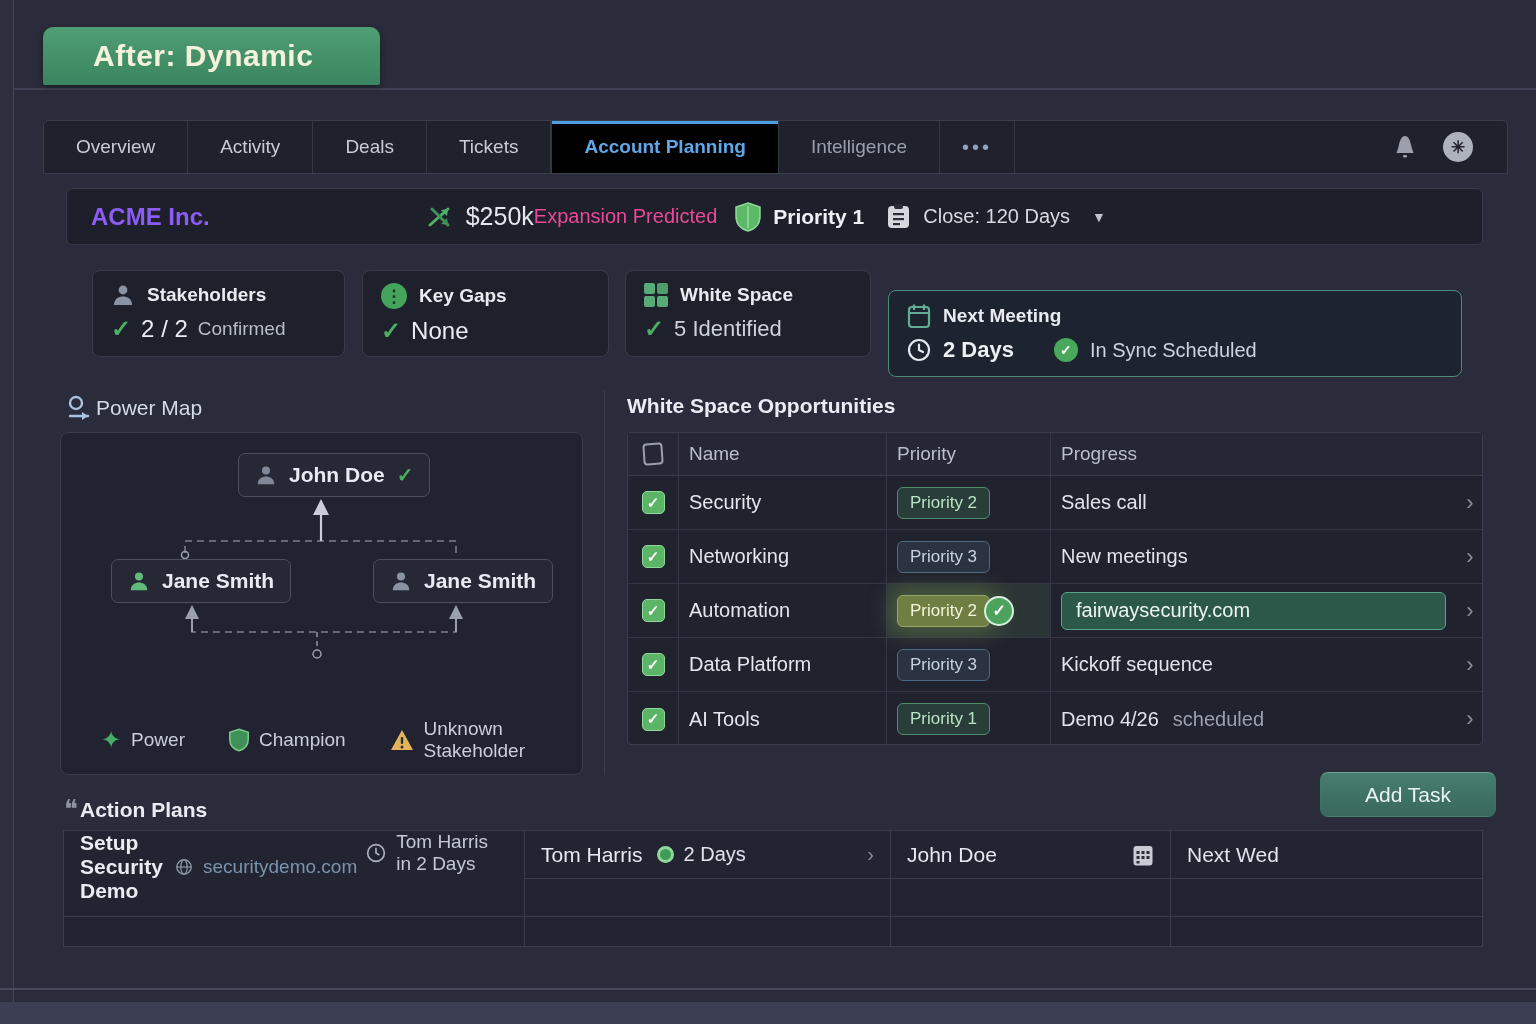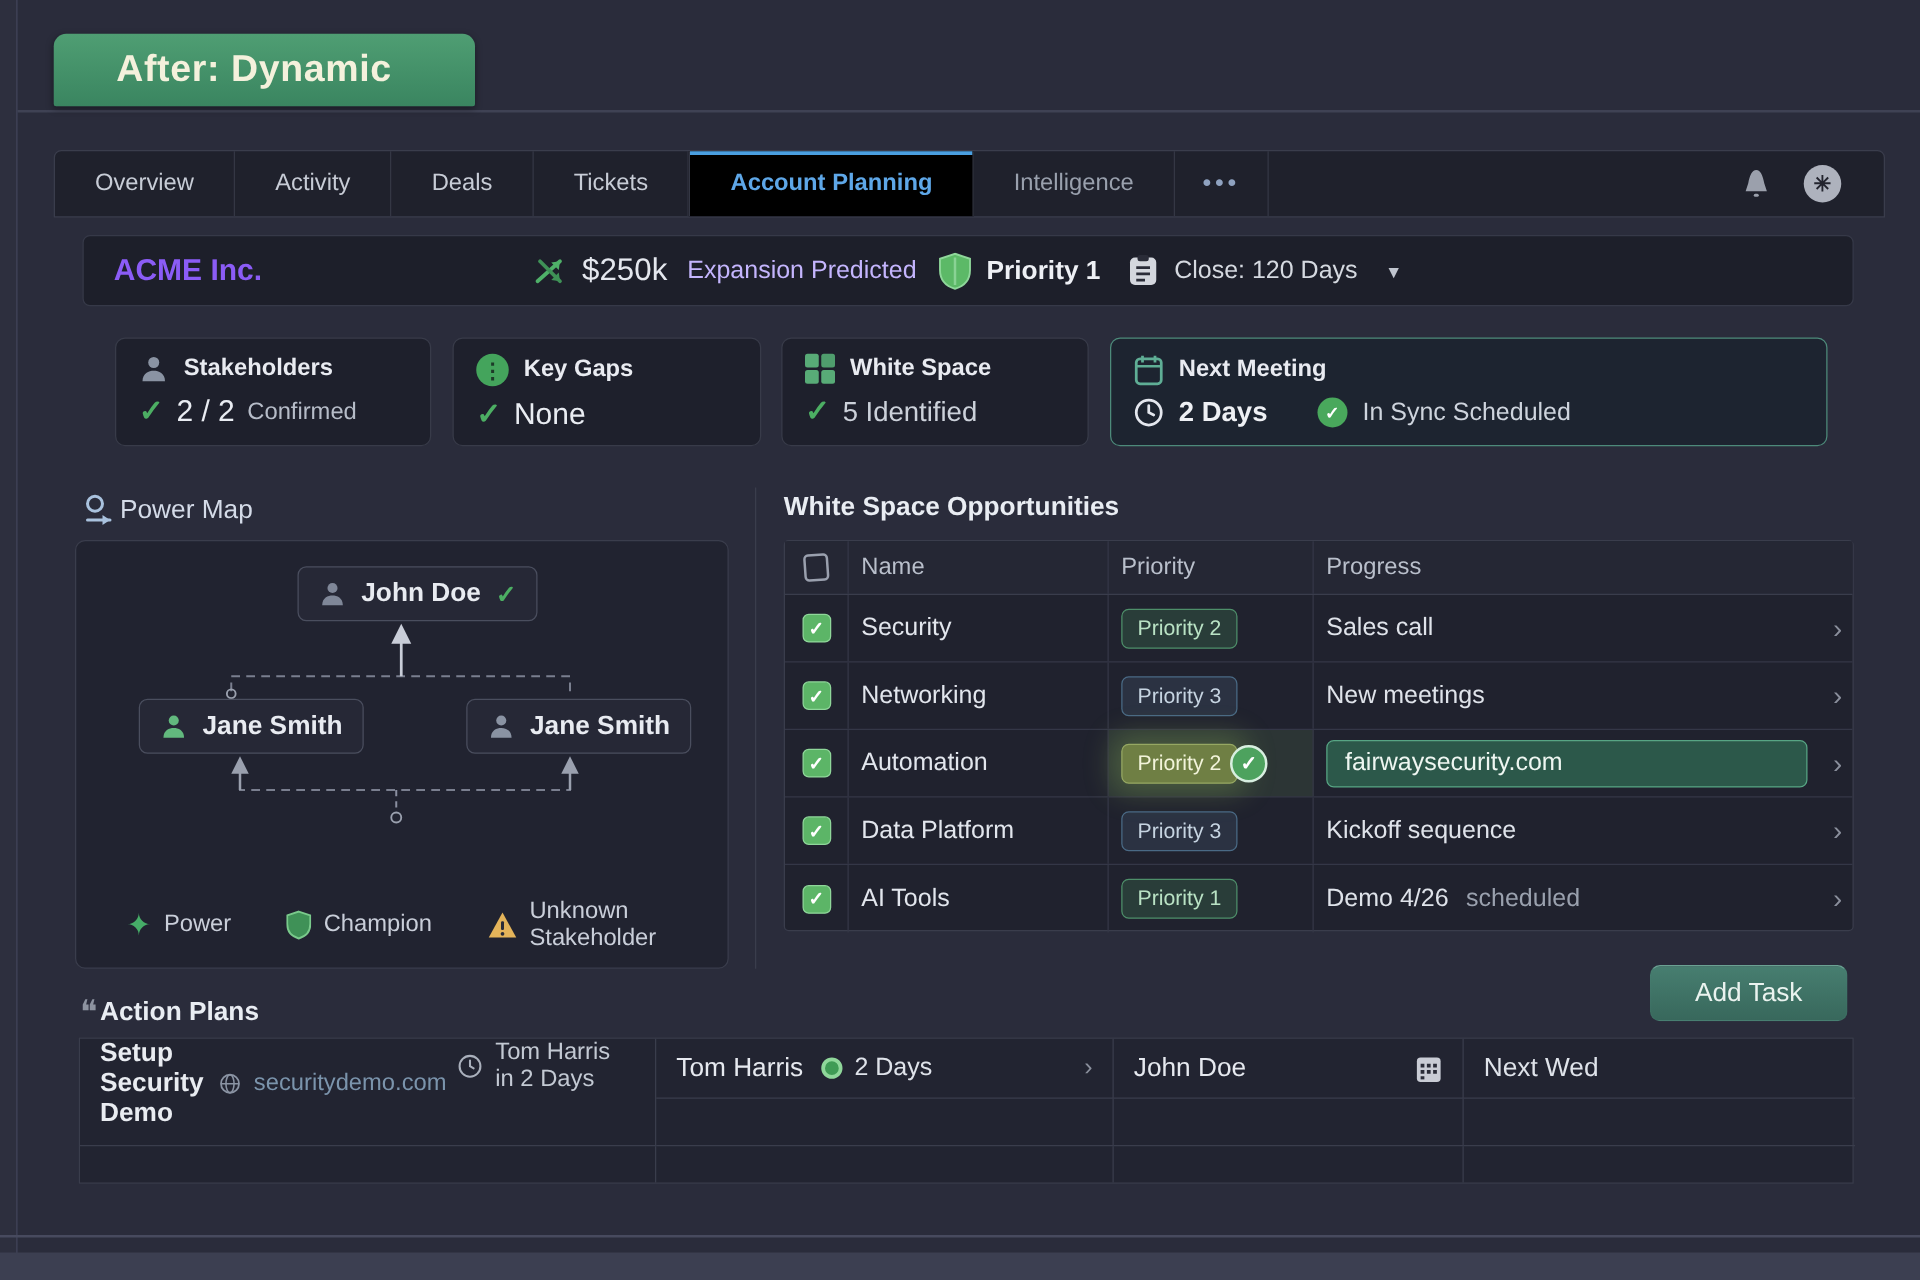--- a/index.html
+++ b/index.html
@@ -37,38 +37,38 @@
   .avatar-circle { width:30px; height:30px; border-radius:50%; background:#aeb2bd; color:#23242e;
     display:flex; align-items:center; justify-content:center; font-size:17px; font-weight:bold; cursor:pointer; }
 
   
   .acct-bar { position:absolute; left:66px; top:188px; width:1417px; height:57px;
     background:#1d1f2a; border:1px solid #363948; border-radius:6px;
     display:flex; align-items:center; }
   .acct-name { font-size:24px; font-weight:bold; color:#8b5cf6; margin-left:24px; }
   .trend-ic { margin-left:216px; }
   .acct-amount { font-size:25px; color:#e4e7ee; margin-left:12px; }
-  .acct-pred { font-size:20px; color:#c4b5fd; margin-left:16px; }
+  .acct-pred { font-size:20px; color:#ec4899; }
   .shield-ic { margin-left:18px; }
   .acct-pri { font-size:21px; font-weight:bold; color:#eef0f5; margin-left:12px; }
   .clip-ic { margin-left:22px; }
   .acct-close { font-size:20px; color:#d5d9e0; margin-left:12px; }
   .caret { font-size:14px; color:#c0c5cf; margin-left:22px; cursor:pointer; }
 
   
   .card { position:absolute; top:270px; height:87px; background:#1e202c;
     border:1px solid #383b49; border-radius:8px; padding:12px 18px; }
   .card .trow { display:flex; align-items:center; gap:12px; }
   .card .ttl { font-size:19px; font-weight:bold; color:#e9ebf1; }
   .card .vrow { display:flex; align-items:center; gap:10px; margin-top:8px; }
   .chk { color:#4cae63; font-size:24px; font-weight:bold; }
   .val-big { font-size:24px; color:#e9ecf2; }
   .val-suf { font-size:19px; color:#b6bcc8; }
   .val-mid { font-size:22px; color:#ccd1da; }
-  .card-nm { border-color:#4d8a7a !important; background:#1d2430; }
+  .card-nm { border-color:#4d8a7a !important; background:#1d2430;margin-top:20px; }
   .nm-days { font-size:22px; font-weight:bold; color:#eef0f4; }
   .nm-status { font-size:20px; color:#ced4dd; }
   .chk-circle { width:24px; height:24px; border-radius:50%; background:#49a85c; color:#fff;
     display:flex; align-items:center; justify-content:center; font-size:14px; font-weight:bold; }
   .kg-circle { width:26px; height:26px; border-radius:50%; background:#44a45c; color:#1d3a28;
     display:flex; align-items:center; justify-content:center; font-size:17px; font-weight:bold; }
   .ws-grid { width:24px; height:24px; display:grid; grid-template-columns:11px 11px; grid-template-rows:11px 11px; gap:2px; }
   .ws-grid i { background:#58ab77; border-radius:2px; }
   .ws-grid i:nth-child(2){ background:#4f9d6d; }
 
@@ -113,21 +113,21 @@
   .hl-chk { width:30px; height:30px; border-radius:50%; background:#4da25e; border:2px solid #d8efe0;
     color:#fff; font-size:16px; font-weight:bold; display:flex; align-items:center; justify-content:center;
     margin-left:-6px; z-index:2; }
   .o-prog { font-size:20px; color:#dfe3ea; }
   .prog-dim { color:#9aa1ae; margin-left:14px; }
   .prog-hl { display:flex; align-items:center; width:385px; height:38px; padding:0 14px;
     background:#2c584a; border:1px solid #57a584; border-radius:6px; color:#eef6f1; font-size:20px; }
   .o-chev { color:#8a8f9c; font-size:22px; justify-content:center; padding:0; }
 
   
-  .add-task { position:absolute; left:1320px; top:772px; width:158px; height:45px;
+  .add-task { position:absolute; left:1320px; top:772px; width:176px; height:45px;
     background:linear-gradient(180deg,#477e70 0%, #38685c 100%); border:1px solid #5d948517;
     border-top:1px solid #6ba293; border-radius:8px; color:#eaf3ef; font-size:21px;
     display:flex; align-items:center; justify-content:center; cursor:pointer; }
 
   
   .ap-title-icon { color:#8d93a0; font-size:26px; }
   .ap-table { position:absolute; left:63px; top:830px; width:1420px; height:117px;
     border:1px solid #3a3d4c; background:#222431;
     display:grid; grid-template-columns:461px 366px 280px 313px; grid-template-rows:48px 38px 29px; }
   .ap-cell { border-right:1px solid #3a3d4c; border-bottom:1px solid #3a3d4c;

